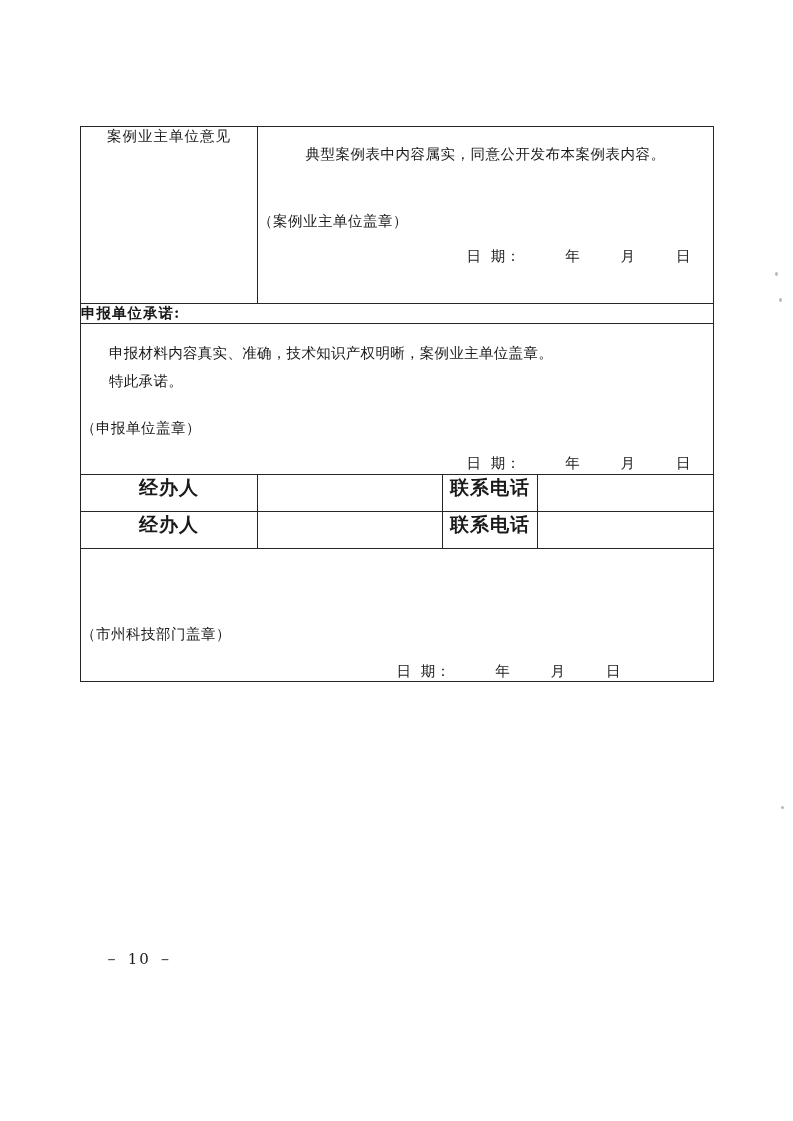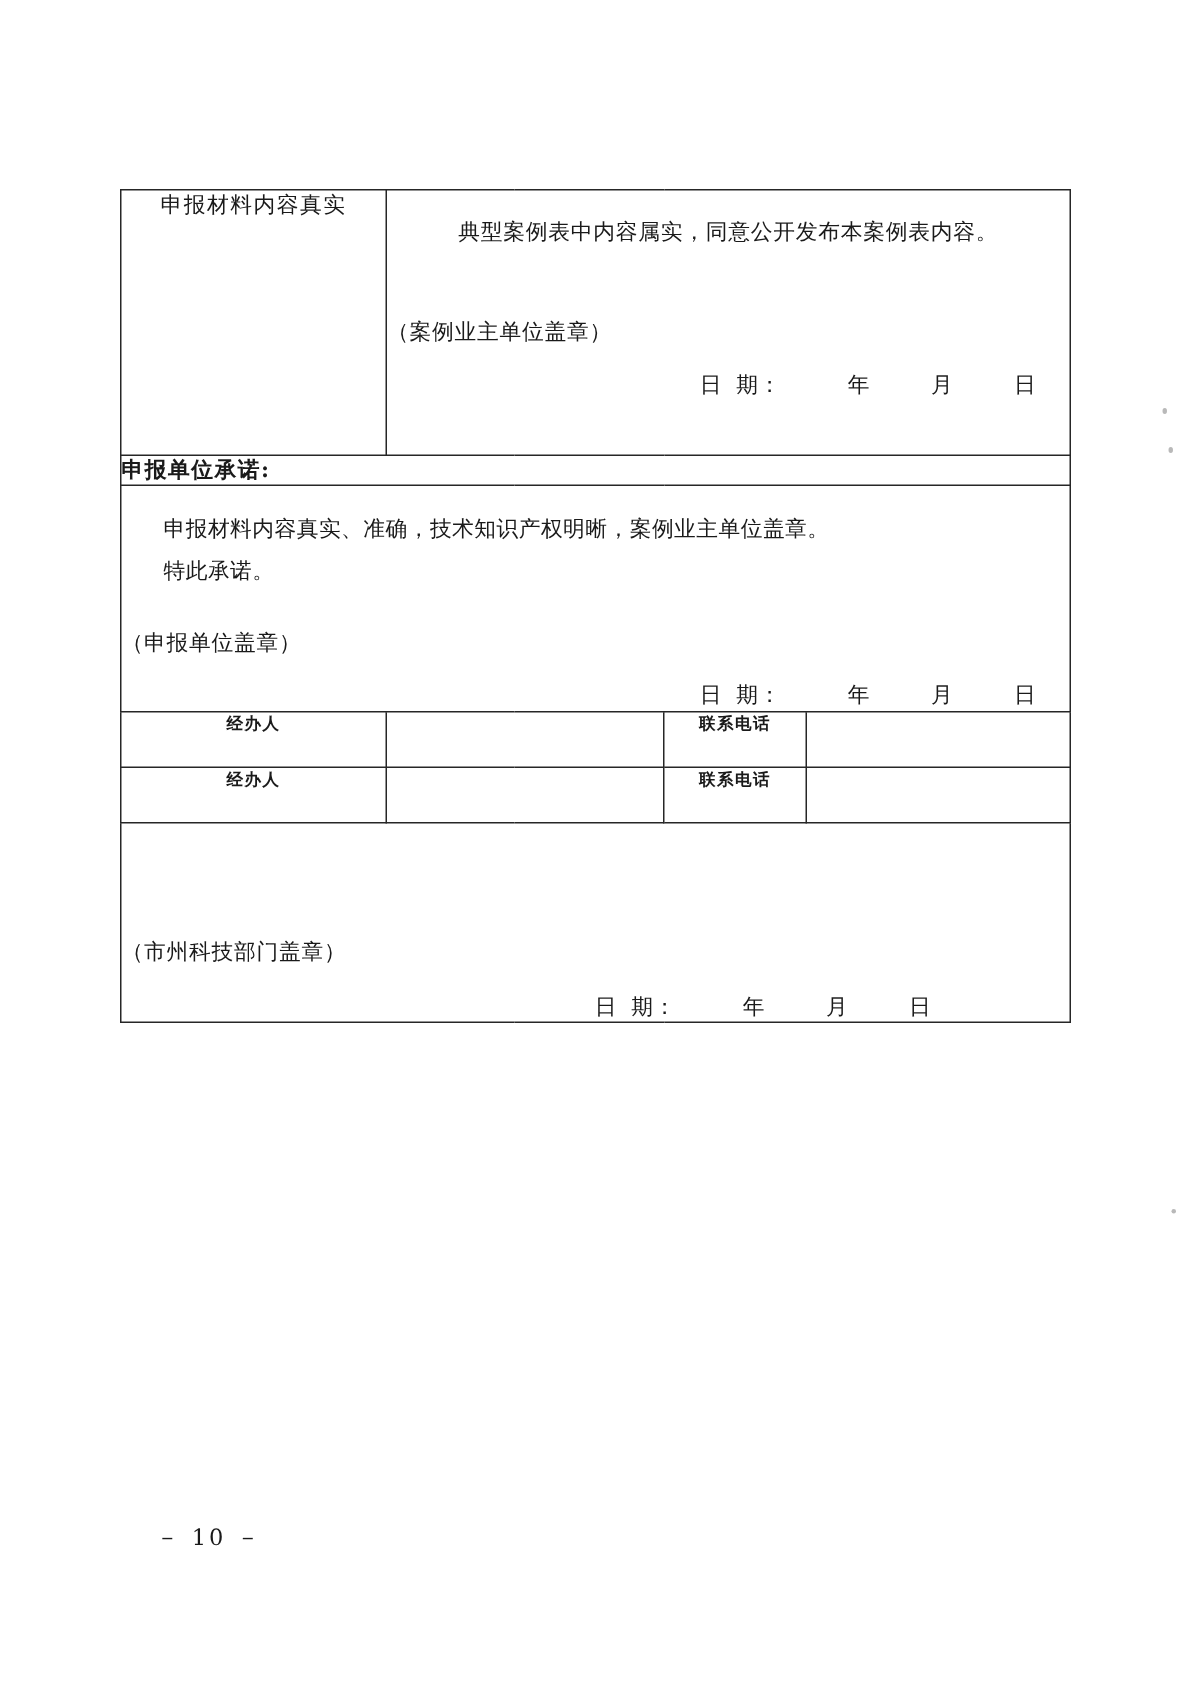--- a/index.html
+++ b/index.html
@@ -81,33 +81,33 @@
     font-size: 14.5px;
     line-height: 1.9;
     padding-left: 28px;
     letter-spacing: 0.3px;
   }
   .dept-block {
     height: 126px;
   }
   .sub-th {
     text-align: center;
-    font-size: 11px;
+    font-size: 19px;
     font-weight: bold;
     vertical-align: middle;
     height: 36px;
     letter-spacing: 1px;
   }
   .blank-cell {
     height: 36px;
   }
   .footer {
     position: absolute;
     left: 104px;
-    top: 1016px;
+    top: 950px;
     font-size: 15px;
     letter-spacing: 2px;
     font-family: "DejaVu Serif", "Liberation Serif", serif;
   }
   .speck {
     position: absolute;
     background: #b9b9b9;
     border-radius: 50%;
   }
 </style>
@@ -120,21 +120,21 @@
     <colgroup>
       <col style="width:177px">
       <col style="width:85px">
       <col style="width:100px">
       <col style="width:95px">
       <col style="width:176px">
     </colgroup>
     <tbody>
 
       <tr>
-        <td class="label-cell owner-label" rowspan="1">申报材料内容真实</td>
+        <td class="label-cell owner-label" rowspan="1">案例业主单位意见</td>
         <td class="owner-body" colspan="4">
           <div class="owner-text">典型案例表中内容属实，同意公开发布本案例表内容。</div>
           <div class="seal-line" style="margin-top:48px;">（案例业主单位盖章）</div>
           <div class="date-line" style="margin-top:16px;">
             <span>日  期：</span>
             <span class="sp3"></span>
             <span>年</span>
             <span class="sp2"></span>
             <span>月</span>
             <span class="sp2"></span>

